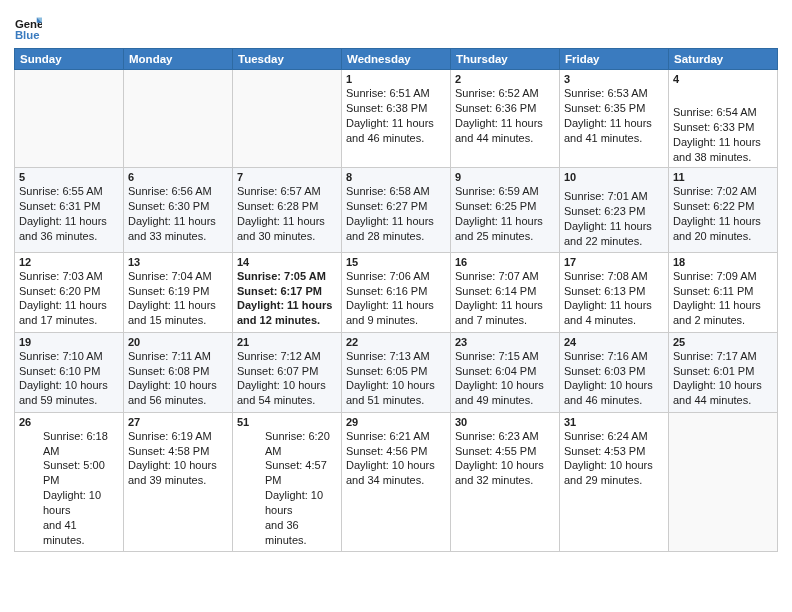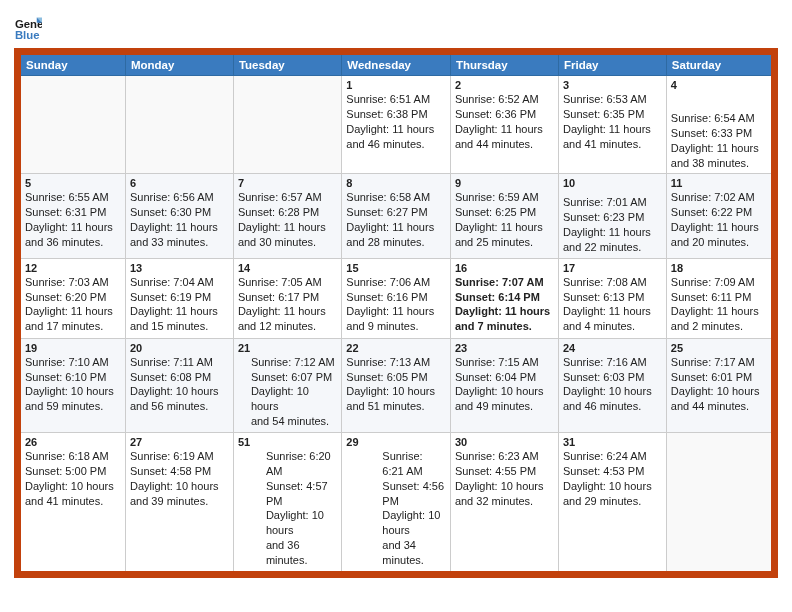--- a/index.html
+++ b/index.html
@@ -39,21 +39,21 @@
       color: #1a1a1a;
       line-height: 1.1;
     }
     .subtitle {
       font-size: 13px;
       color: #444;
     }
     .calendar {
       width: 100%;
       border-collapse: collapse;
-      border: 7px solid #c2410c;
+      border: 1px solid #c2410c;
     }
     .calendar th {
       background-color: #3a7bbf;
       color: #fff;
       font-size: 11.5px;
       font-weight: bold;
       padding: 4px 5px;
       text-align: left;
       border: 1px solid #2e6aa3;
     }
@@ -215,35 +215,35 @@
           </td>
           <td>
             <span class="day-num">13</span>
             <div class="day-info" style="white-space: pre-line;">Sunrise: 7:04 AM
 Sunset: 6:19 PM
 Daylight: 11 hours
 and 15 minutes.</div>
           </td>
           <td>
             <span class="day-num">14</span>
-            <div class="day-info" style="white-space: pre-line;">Sunrise: 7:05 AM
+            <div class="day-info" style="white-space: pre-line; font-weight: bold;">Sunrise: 7:05 AM
 Sunset: 6:17 PM
 Daylight: 11 hours
 and 12 minutes.</div>
           </td>
           <td>
             <span class="day-num">15</span>
             <div class="day-info" style="white-space: pre-line;">Sunrise: 7:06 AM
 Sunset: 6:16 PM
 Daylight: 11 hours
 and 9 minutes.</div>
           </td>
           <td>
             <span class="day-num">16</span>
-            <div class="day-info" style="white-space: pre-line; font-weight: bold;">Sunrise: 7:07 AM
+            <div class="day-info" style="white-space: pre-line;">Sunrise: 7:07 AM
 Sunset: 6:14 PM
 Daylight: 11 hours
 and 7 minutes.</div>
           </td>
           <td>
             <span class="day-num">17</span>
             <div class="day-info" style="white-space: pre-line;">Sunrise: 7:08 AM
 Sunset: 6:13 PM
 Daylight: 11 hours
 and 4 minutes.</div>
@@ -266,21 +266,21 @@
           </td>
           <td>
             <span class="day-num">20</span>
             <div class="day-info" style="white-space: pre-line;">Sunrise: 7:11 AM
 Sunset: 6:08 PM
 Daylight: 10 hours
 and 56 minutes.</div>
           </td>
           <td>
             <span class="day-num">21</span>
-            <div class="day-info" style="white-space: pre-line; margin-left: 13px;">Sunrise: 7:12 AM
+            <div class="day-info" style="white-space: pre-line;">Sunrise: 7:12 AM
 Sunset: 6:07 PM
 Daylight: 10 hours
 and 54 minutes.</div>
           </td>
           <td>
             <span class="day-num">22</span>
             <div class="day-info" style="white-space: pre-line;">Sunrise: 7:13 AM
 Sunset: 6:05 PM
 Daylight: 10 hours
 and 51 minutes.</div>
@@ -303,42 +303,42 @@
             <span class="day-num">25</span>
             <div class="day-info" style="white-space: pre-line;">Sunrise: 7:17 AM
 Sunset: 6:01 PM
 Daylight: 10 hours
 and 44 minutes.</div>
           </td>
         </tr>
         <tr>
           <td>
             <span class="day-num">26</span>
-            <div class="day-info" style="white-space: pre-line;">Sunrise: 6:18 AM
+            <div class="day-info" style="white-space: pre-line; margin-left: 24px;">Sunrise: 6:18 AM
 Sunset: 5:00 PM
 Daylight: 10 hours
 and 41 minutes.</div>
           </td>
           <td>
             <span class="day-num">27</span>
             <div class="day-info" style="white-space: pre-line;">Sunrise: 6:19 AM
 Sunset: 4:58 PM
 Daylight: 10 hours
 and 39 minutes.</div>
           </td>
           <td>
             <span class="day-num">51</span>
             <div class="day-info" style="white-space: pre-line; margin-left: 28px;">Sunrise: 6:20 AM
 Sunset: 4:57 PM
 Daylight: 10 hours
 and 36 minutes.</div>
           </td>
           <td>
             <span class="day-num">29</span>
-            <div class="day-info" style="white-space: pre-line; margin-left: 36px;">Sunrise: 6:21 AM
+            <div class="day-info" style="white-space: pre-line;">Sunrise: 6:21 AM
 Sunset: 4:56 PM
 Daylight: 10 hours
 and 34 minutes.</div>
           </td>
           <td>
             <span class="day-num">30</span>
             <div class="day-info" style="white-space: pre-line;">Sunrise: 6:23 AM
 Sunset: 4:55 PM
 Daylight: 10 hours
 and 32 minutes.</div>

